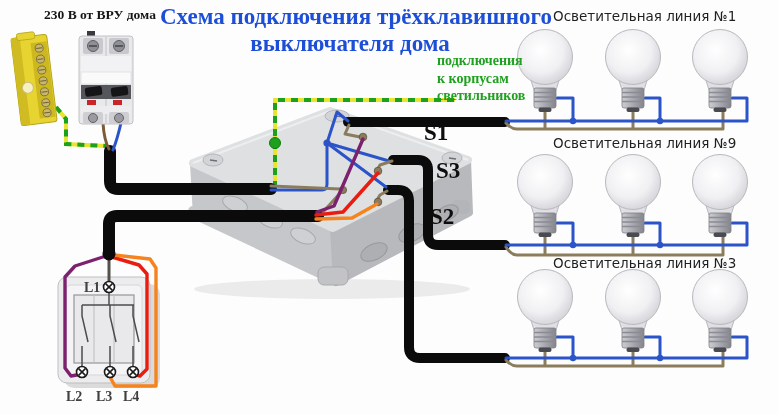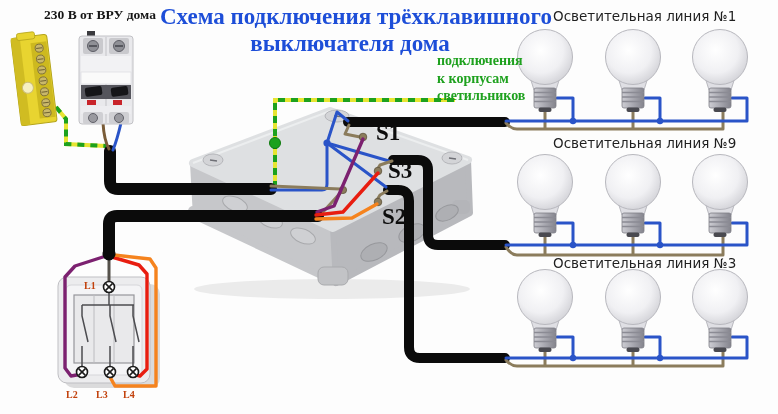--- a/index.html
+++ b/index.html
@@ -6,22 +6,22 @@
   .stage{position:relative;width:778px;height:414px;background:#fdfdfd;overflow:hidden;
          font-family:"Liberation Serif",serif;}
   .stage svg{position:absolute;left:0;top:0;}
   .lbl{position:absolute;white-space:nowrap;}
   .title{left:160px;top:3px;width:380px;text-align:center;font-weight:bold;
          font-size:23px;line-height:27px;color:#1d4ed8;}
   .src-lbl{left:44px;top:7px;font-size:13.5px;font-weight:bold;color:#151515;}
   .gnd-note{left:437px;top:52px;font-size:14px;font-weight:bold;line-height:17.5px;}
   .line-lbl{width:170px;text-align:center;font-family:"DejaVu Sans",sans-serif;
             font-size:13.5px;color:#1f1f1f;}
-  .s-lbl{font-size:23px;font-weight:bold;color:#0d0d0d;}
-  .l-lbl{font-size:10px;font-weight:bold;color:#c2410c;}
+  .s-lbl{font-size:23px;font-weight:bold;color:#0d0d0d;margin-left:48px;}
+  .l-lbl{font-size:14px;font-weight:bold;color:#404040;}
 </style>
 </head>
 <body>
 
 <div class="stage">
 
 <svg width="778" height="414" viewBox="0 0 778 414">
   <defs>
     <radialGradient id="bulbGlow" cx="0.42" cy="0.38" r="0.75">
       <stop offset="0" stop-color="#ffffff"></stop>

